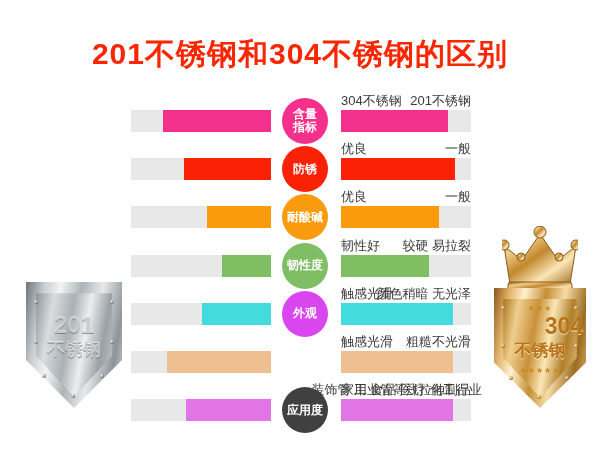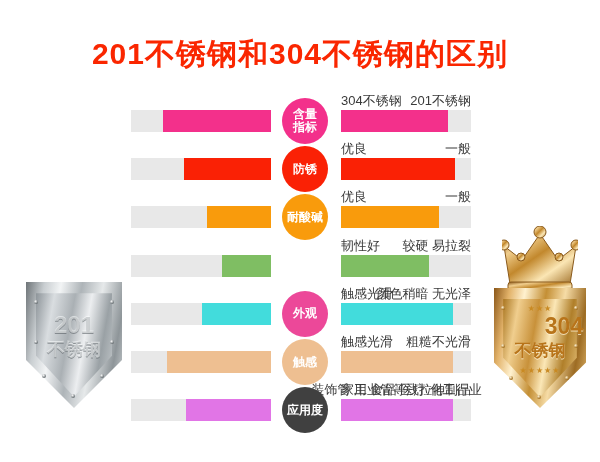--- a/index.html
+++ b/index.html
@@ -200,50 +200,50 @@
       </div>
       <div class="row" style="top: 238.6px;">
         <div class="lbl-left-wrap">较硬 易拉裂</div>
         <div class="lbl-right-wrap">韧性好</div>
         <div class="track left" style="background: rgb(232, 232, 232);">
           <div class="fill l" style="width: 35%; background: rgb(127, 190, 99);"></div>
         </div>
         <div class="track right" style="background: rgb(232, 232, 232);">
           <div class="fill r" style="width: 68%; background: rgb(127, 190, 99);"></div>
         </div>
+        <div class="circle" style="background: rgb(127, 190, 99);">
+          <div>
+            <span>韧性度</span>
+          </div>
+        </div>
       </div>
       <div class="row" style="top: 286.8px;">
         <div class="lbl-left-wrap">颜色稍暗 无光泽</div>
         <div class="lbl-right-wrap">触感光滑</div>
         <div class="track left" style="background: rgb(232, 232, 232);">
           <div class="fill l" style="width: 49%; background: rgb(66, 220, 220);"></div>
         </div>
         <div class="track right" style="background: rgb(232, 232, 232);">
           <div class="fill r" style="width: 86%; background: rgb(66, 220, 220);"></div>
         </div>
-        <div class="circle" style="background: #ec4899;">
+        <div class="circle" style="background: #d946ef;">
           <div>
             <span>外观</span>
           </div>
         </div>
       </div>
       <div class="row" style="top: 335px;">
         <div class="lbl-left-wrap">粗糙不光滑</div>
         <div class="lbl-right-wrap">触感光滑</div>
         <div class="track left" style="background: rgb(232, 232, 232);">
           <div class="fill l" style="width: 74%; background: rgb(238, 191, 145);"></div>
         </div>
         <div class="track right" style="background: rgb(232, 232, 232);">
           <div class="fill r" style="width: 86%; background: rgb(238, 191, 145);"></div>
         </div>
-        <div class="circle" style="background: rgb(238, 191, 145);">
-          <div>
-            <span>触感</span>
-          </div>
-        </div>
       </div>
       <div class="row" style="top: 383.2px;">
         <div class="lbl-left-wrap">装饰管 工业管等浅拉伸制品</div>
         <div class="lbl-right-wrap">家用 食品 医疗 化工行业</div>
         <div class="track left" style="background: rgb(232, 232, 232);">
           <div class="fill l" style="width: 61%; background: rgb(225, 117, 230);"></div>
         </div>
         <div class="track right" style="background: rgb(232, 232, 232);">
           <div class="fill r" style="width: 86%; background: rgb(225, 117, 230);"></div>
         </div>

